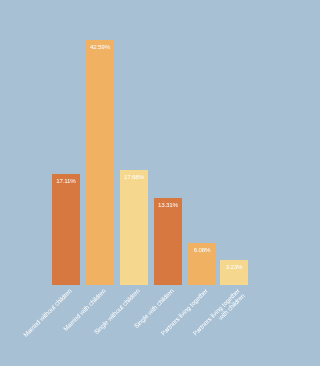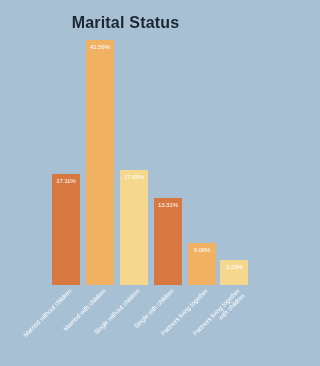--- a/index.html
+++ b/index.html
@@ -73,21 +73,20 @@
   }
   .tick-label.two-line {
     line-height: 7.2px;
   }
 </style>
 </head>
 <body>
 
 <div id="chart-root">
 
-  <div id="chart-title">Marital Status</div>
 
   <div id="plot">
 
     <div class="bar" style="left:52px; width:28px; height:111px; background:#d77841;">
       <span class="bar-value">17.11%</span>
     </div>
 
     <div class="bar" style="left:86px; width:28px; height:245px; background:#f0b163;">
       <span class="bar-value">42.59%</span>
     </div>

